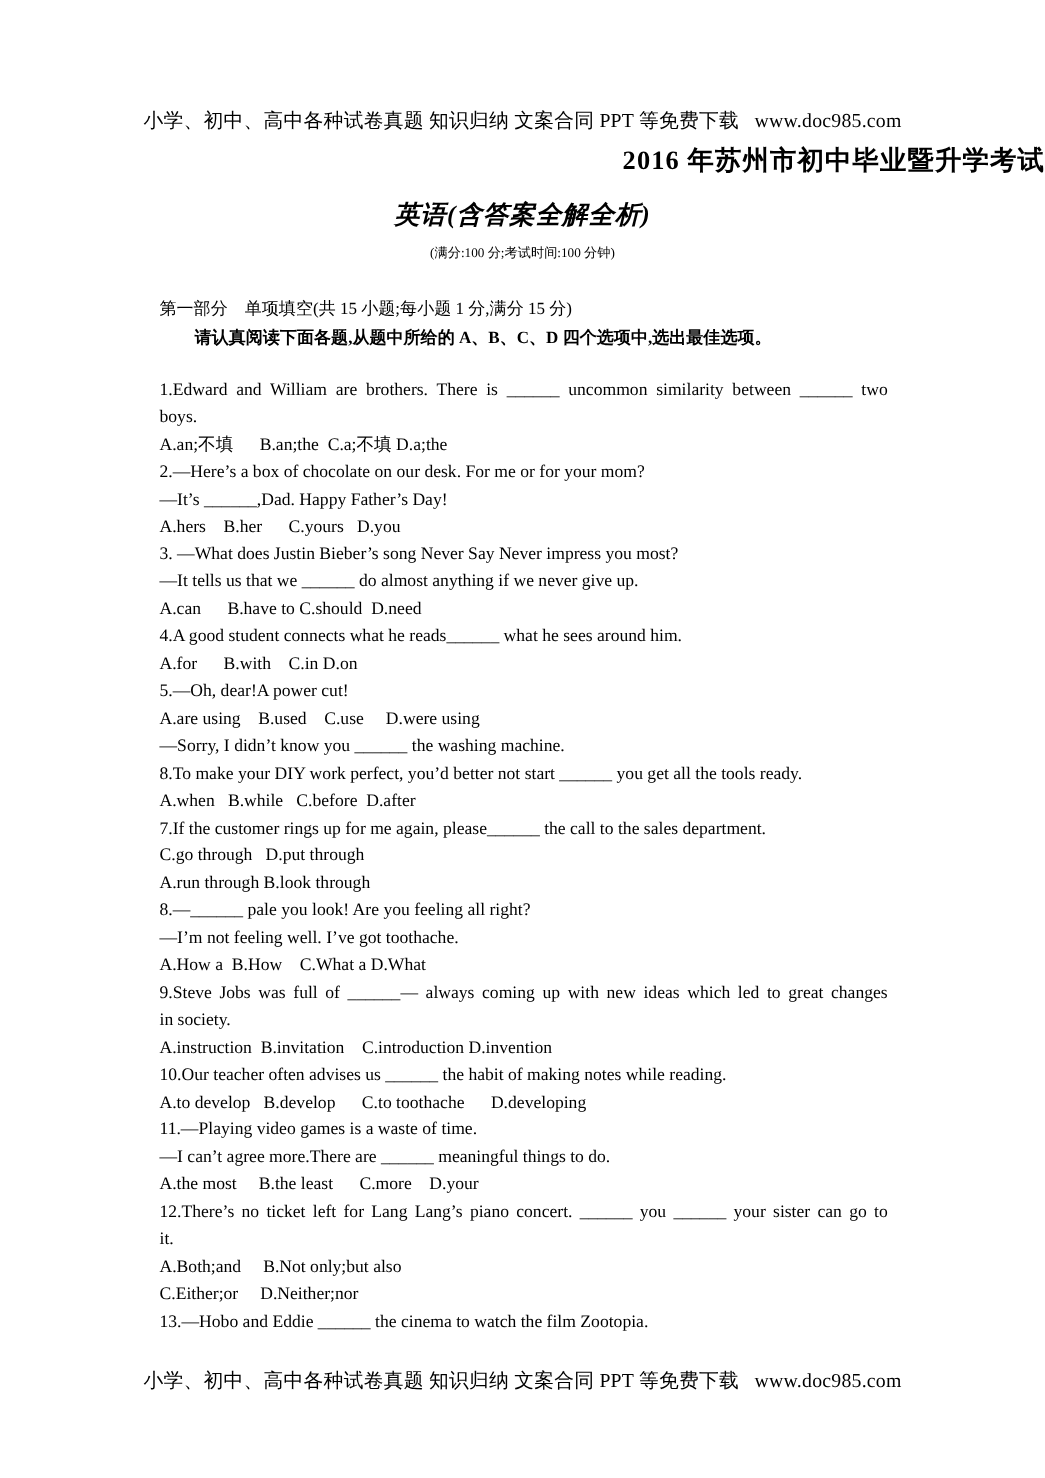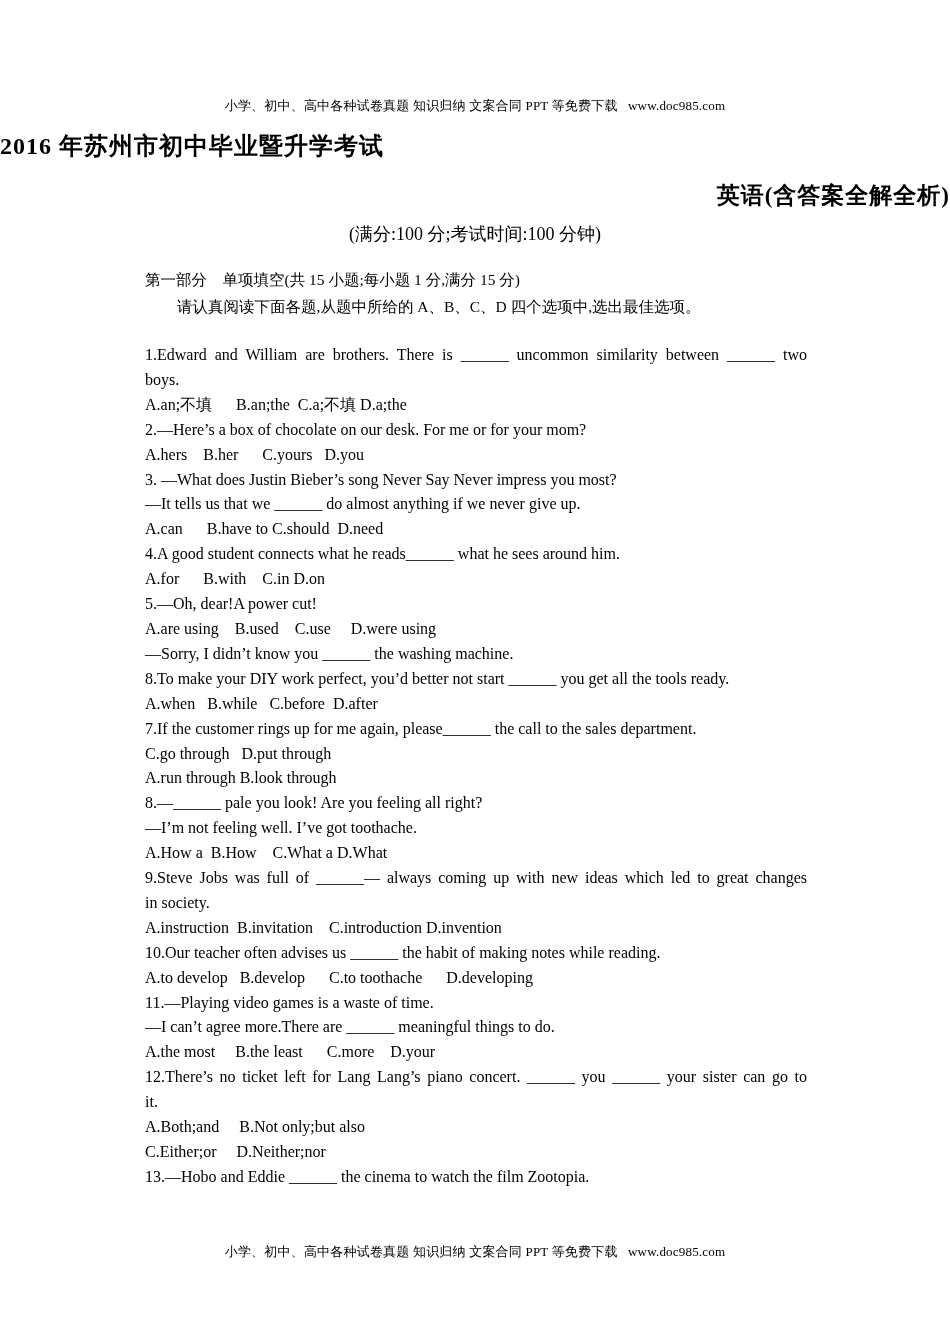--- a/index.html
+++ b/index.html
@@ -9,53 +9,54 @@
     font-family: "Liberation Serif", "DejaVu Serif", serif;
     color: #000000;
     position: relative;
     overflow: hidden;
   }
   .page { position: relative; width: 950px; height: 1344px; background: #ffffff; }
 
   .site-line {
     position: absolute; left: 0; width: 100%;
     text-align: center;
-    font-size: 13px;
+    font-size: 18px;
     letter-spacing: 0.2px;
     white-space: pre-wrap;
   }
   .site-header { top: 97px; }
   .site-footer { top: 1243px; }
 
   .exam-title {
     position: absolute; top: 130px; left: 0; width: 100%;
-    text-align: left;
+    text-align: right;
     font-size: 24px; font-weight: bold;
     letter-spacing: 1px;
   }
   .exam-subtitle {
     position: absolute; top: 180px; left: 0; width: 100%;
-    text-align: right;
+    text-align: center;
     font-size: 23px; font-weight: bold;
     letter-spacing: 1px;
+    font-style: italic;
   }
   .exam-meta {
     position: absolute; top: 222px; left: 0; width: 100%;
     text-align: center;
-    font-size: 18px;
+    font-size: 12px;
   }
 
   .section-heading {
     position: absolute; top: 270px; left: 145px; width: 662px;
     font-size: 15.5px; font-weight: normal;
     white-space: pre-wrap;
   }
   .instructions {
     position: absolute; top: 297px; left: 177px; width: 640px;
-    font-size: 15.5px; font-weight: normal;
+    font-size: 15.5px; font-weight: bold;
     white-space: pre-wrap;
   }
 
   .question-lines {
     position: absolute; top: 343px; left: 145px; width: 662px;
     font-size: 16px;
   }
   .body-line {
     line-height: 24.9px;
     white-space: pre-wrap;
@@ -81,20 +82,21 @@
 
   <div class="section-heading">第一部分　单项填空(共 15 小题;每小题 1 分,满分 15 分)</div>
 
   <div class="instructions">请认真阅读下面各题,从题中所给的 A、B、C、D 四个选项中,选出最佳选项。</div>
 
   <div class="question-lines">
       <div class="body-line stretch">1.Edward and William are brothers. There is ______ uncommon similarity between ______ two</div>
       <div class="body-line">boys.</div>
       <div class="body-line">A.an;不填      B.an;the  C.a;不填 D.a;the</div>
       <div class="body-line">2.—Here’s a box of chocolate on our desk. For me or for your mom?</div>
+      <div class="body-line">—It’s ______,Dad. Happy Father’s Day!</div>
       <div class="body-line">A.hers    B.her      C.yours   D.you</div>
       <div class="body-line">3. —What does Justin Bieber’s song Never Say Never impress you most?</div>
       <div class="body-line">—It tells us that we ______ do almost anything if we never give up.</div>
       <div class="body-line">A.can      B.have to C.should  D.need</div>
       <div class="body-line">4.A good student connects what he reads______ what he sees around him.</div>
       <div class="body-line">A.for      B.with    C.in D.on</div>
       <div class="body-line">5.—Oh, dear!A power cut!</div>
       <div class="body-line">A.are using    B.used    C.use     D.were using</div>
       <div class="body-line">—Sorry, I didn’t know you ______ the washing machine.</div>
       <div class="body-line">8.To make your DIY work perfect, you’d better not start ______ you get all the tools ready.</div>

